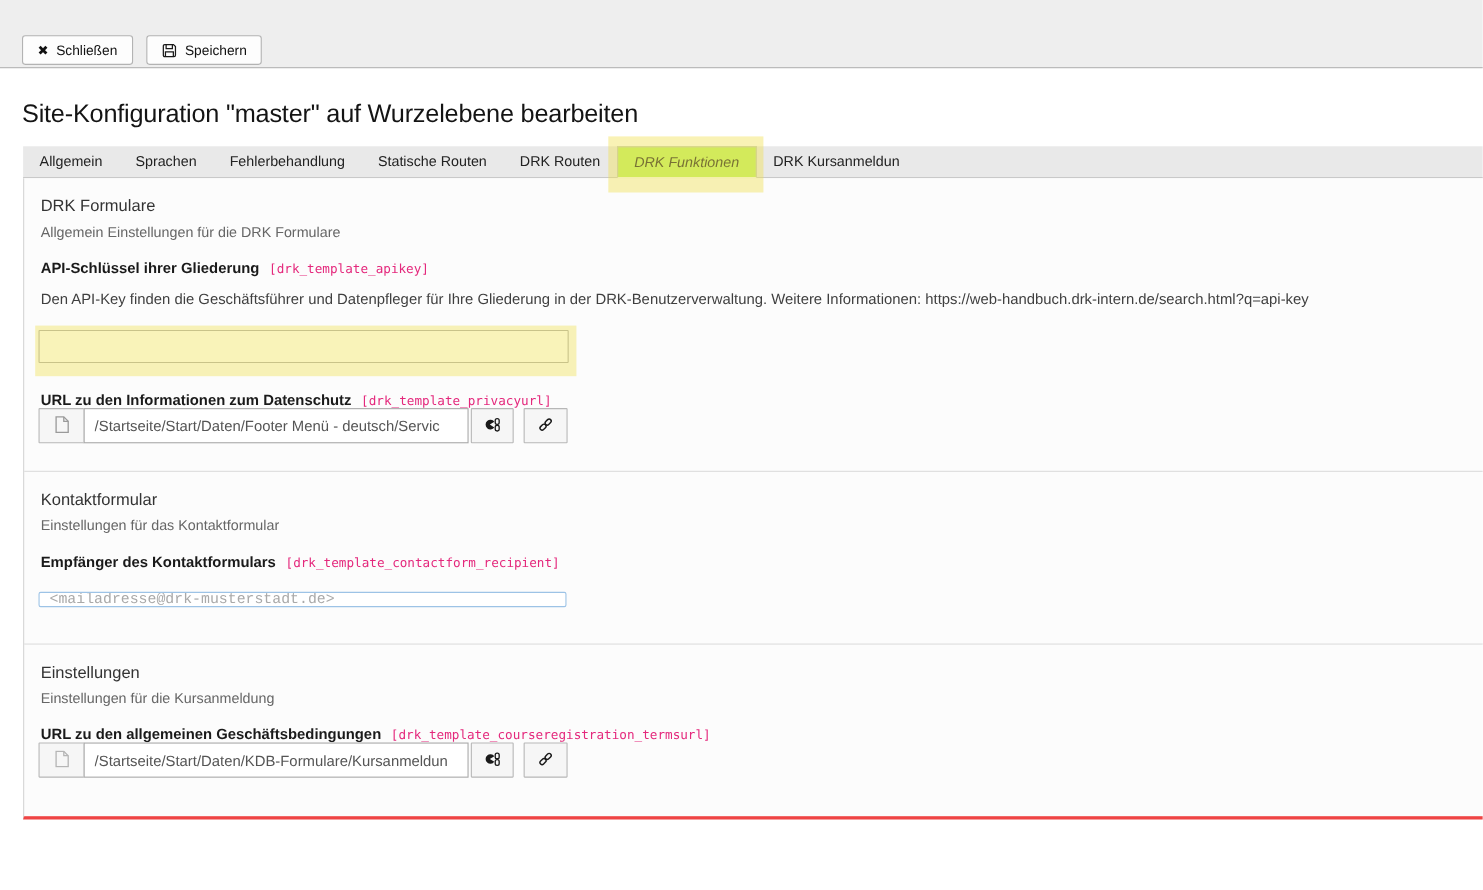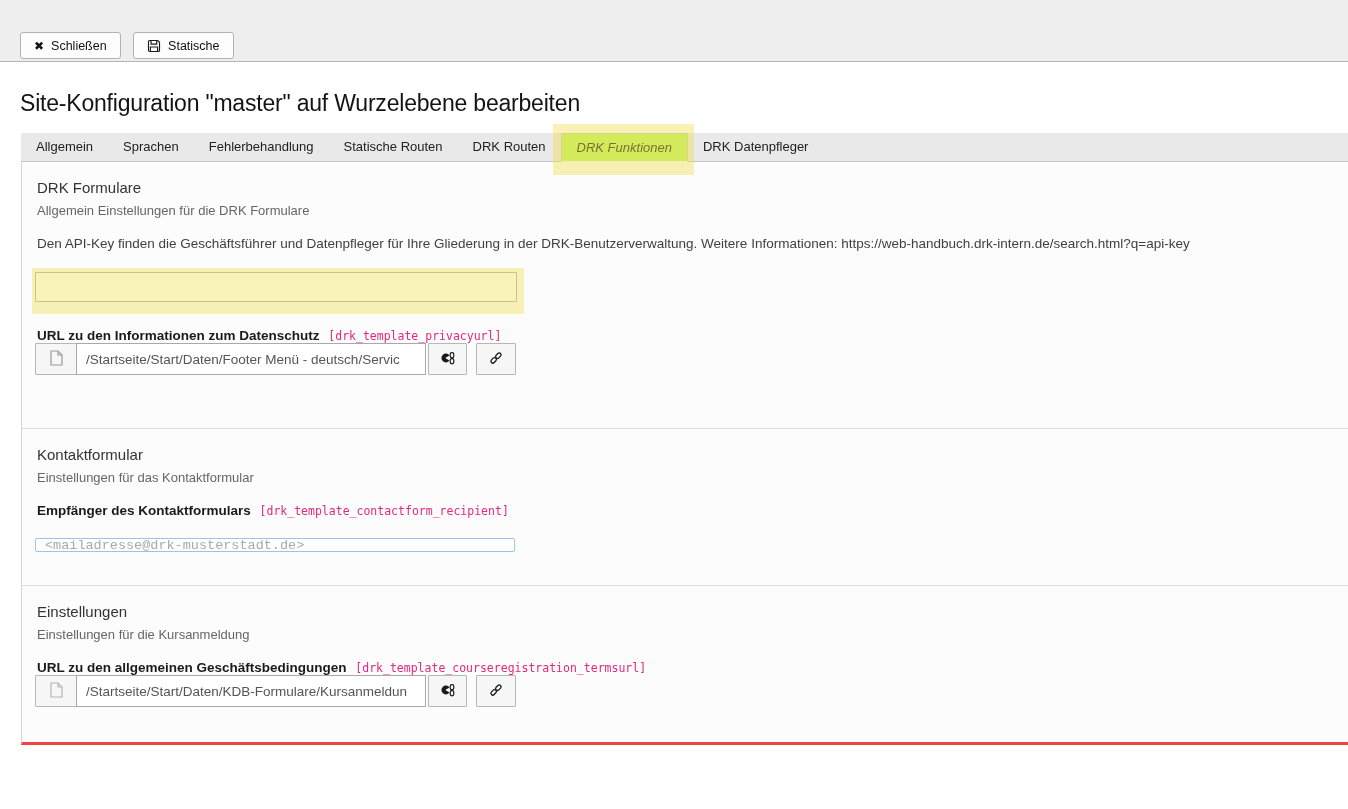--- a/index.html
+++ b/index.html
@@ -106,45 +106,49 @@
     <span>Schließen</span>
   </button>
   <button class="tbtn">
     <span>
       <svg width="14" height="14" viewBox="0 0 16 16" fill="none" stroke="#1a1a1a" stroke-width="1.3">
         <path d="M1.7 3.2 q0-1.5 1.5-1.5 h9 l2.1 2.1 v9 q0 1.5-1.5 1.5 h-9.6 q-1.5 0-1.5-1.5 z"></path>
         <path d="M4.6 1.8 v4.1 h6.5 v-4.1"></path>
         <path d="M3.9 14.2 v-5 h8.2 v5"></path>
       </svg>
     </span>
-    <span>Statische</span>
+    <span>Speichern</span>
   </button>
 </div>
 
 <h1 class="page-title">Site-Konfiguration "master" auf Wurzelebene bearbeiten</h1>
 
 <div class="tabbar">
   <div class="tab">Allgemein</div>
   <div class="tab">Sprachen</div>
   <div class="tab">Fehlerbehandlung</div>
   <div class="tab">Statische Routen</div>
   <div class="tab">DRK Routen</div>
   <div class="tab active">
     <span>DRK Funktionen</span>
     <span class="tab-hl"></span>
   </div>
-  <div class="tab">DRK Datenpfleger</div>
+  <div class="tab">DRK Kursanmeldun</div>
 </div>
 
 <div class="contentbox">
 
   <div class="section sec-1">
     <div class="sec-title">DRK Formulare</div>
     <div class="sec-sub">Allgemein Einstellungen für die DRK Formulare</div>
 
+    <div class="flabel">
+      <span>API-Schlüssel ihrer Gliederung</span>
+      <span class="fkey">[drk_template_apikey]</span>
+    </div>
     <div class="fdesc">Den API-Key finden die Geschäftsführer und Datenpfleger für Ihre Gliederung in der DRK-Benutzerverwaltung. Weitere Informationen: https://web-handbuch.drk-intern.de/search.html?q=api-key</div>
 
     <div class="input-wrap">
       <input class="text-input" type="text" value="" style="">
       <span class="input-hl"></span>
     </div>
 
     <div class="flabel mt-block">
       <span>URL zu den Informationen zum Datenschutz</span>
       <span class="fkey">[drk_template_privacyurl]</span>

